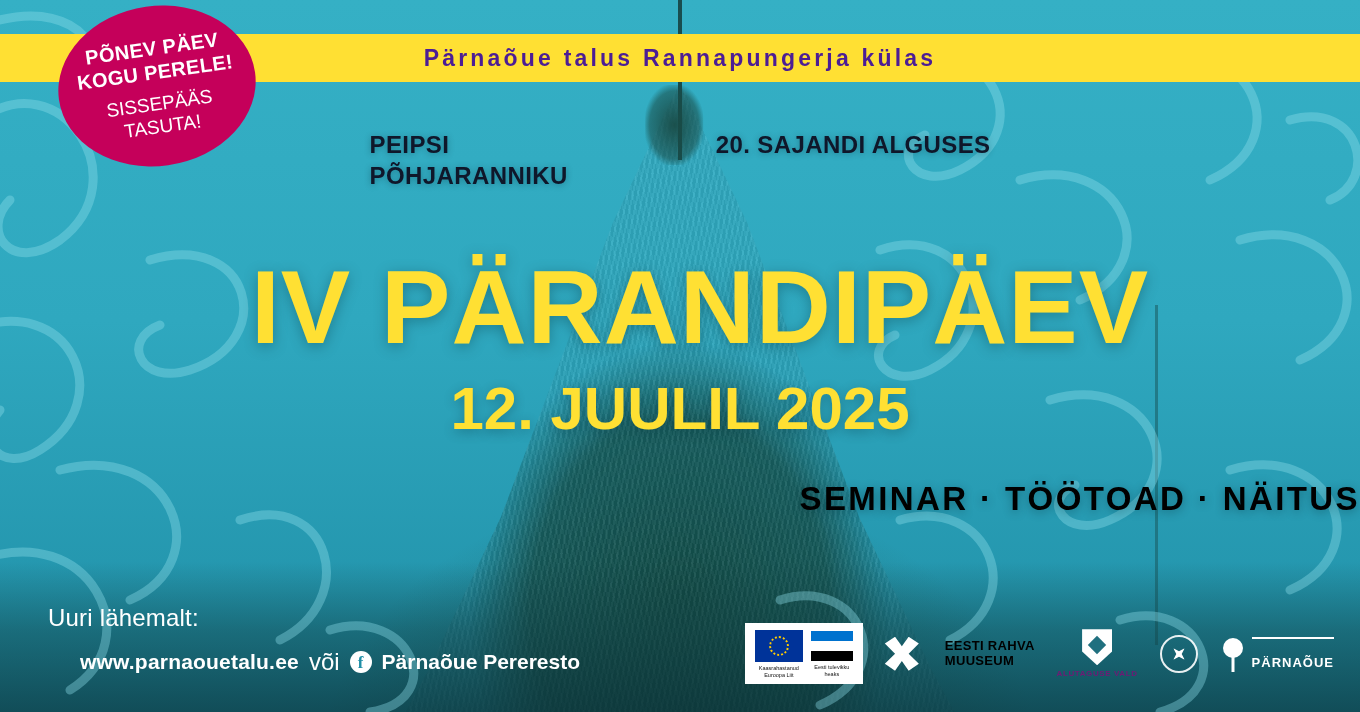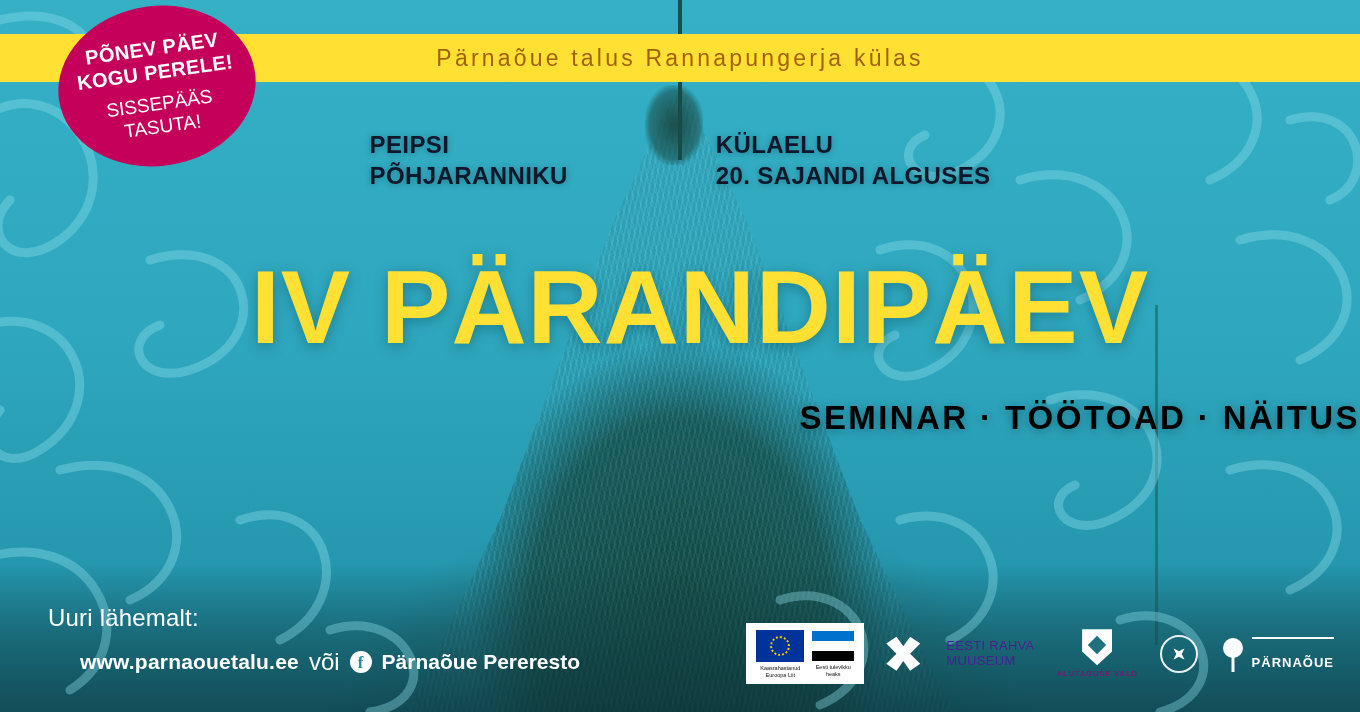--- a/index.html
+++ b/index.html
@@ -105,23 +105,23 @@
     left: 0;
     top: 34px;
     width: 100%;
     height: 48px;
     background: #ffe033;
     display: flex;
     align-items: center;
     justify-content: center;
   }
   .top-band-text {
-    color: #a16207;
+    color: #4c1d95;
     font-size: 23px;
-    font-weight: normal;
+    font-weight: bold;
     letter-spacing: 3.2px;
     white-space: nowrap;
   }
 
   
   .badge {
     position: absolute;
     left: 58px;
     top: 6px;
     width: 198px;
@@ -309,24 +309,24 @@
   .eu-col { display: flex; flex-direction: column; align-items: center; gap: 3px; }
 
   .logo-erm { display: flex; align-items: center; gap: 8px; color: #fff; }
   .erm-mark {
     width: 34px; height: 34px;
     background: #ffffff;
     clip-path: polygon(0% 20%, 30% 0%, 50% 28%, 70% 0%, 100% 20%, 70% 50%, 100% 80%, 70% 100%, 50% 72%, 30% 100%, 0% 80%, 30% 50%);
   }
   .erm-text {
     font-size: 13px;
-    font-weight: normal;
+    font-weight: bold;
     line-height: 1.15;
     letter-spacing: 0.3px;
-    color: #4c1d95;
+    color: #000000;
     margin-left: 18px;
   }
 
   .logo-alutaguse { text-align: center; color: #701a75; }
   .alut-shield {
     width: 30px; height: 36px;
     margin: 0 auto 4px auto;
     background: #ffffff;
     clip-path: polygon(0% 0%, 100% 0%, 100% 62%, 50% 100%, 0% 62%);
     position: relative;
@@ -445,27 +445,27 @@
     <div class="badge-l3">SISSEPÄÄS</div>
     <div class="badge-l4">TASUTA!</div>
   </div>
 
   <div class="subheads">
     <div class="subhead">
       <div>PEIPSI</div>
       <div>PÕHJARANNIKU</div>
     </div>
     <div class="subhead">
-      <div>KÜLAELU</div>
       <div>20. SAJANDI ALGUSES</div>
     </div>
   </div>
 
   <div class="title-block">
     <div class="main-title">IV PÄRANDIPÄEV</div>
+    <div class="date-line">12. JUULIL 2025</div>
     <div class="program-line">SEMINAR · TÖÖTOAD · NÄITUS</div>
   </div>
 
   <div class="contact">
     <div class="contact-lead">Uuri lähemalt:</div>
     <div class="contact-row">
       <span class="contact-url">www.parnaouetalu.ee</span>
       <span class="contact-voi">või</span>
       <span class="fb-icon">f</span>
       <span class="contact-fb">Pärnaõue Pereresto</span>

